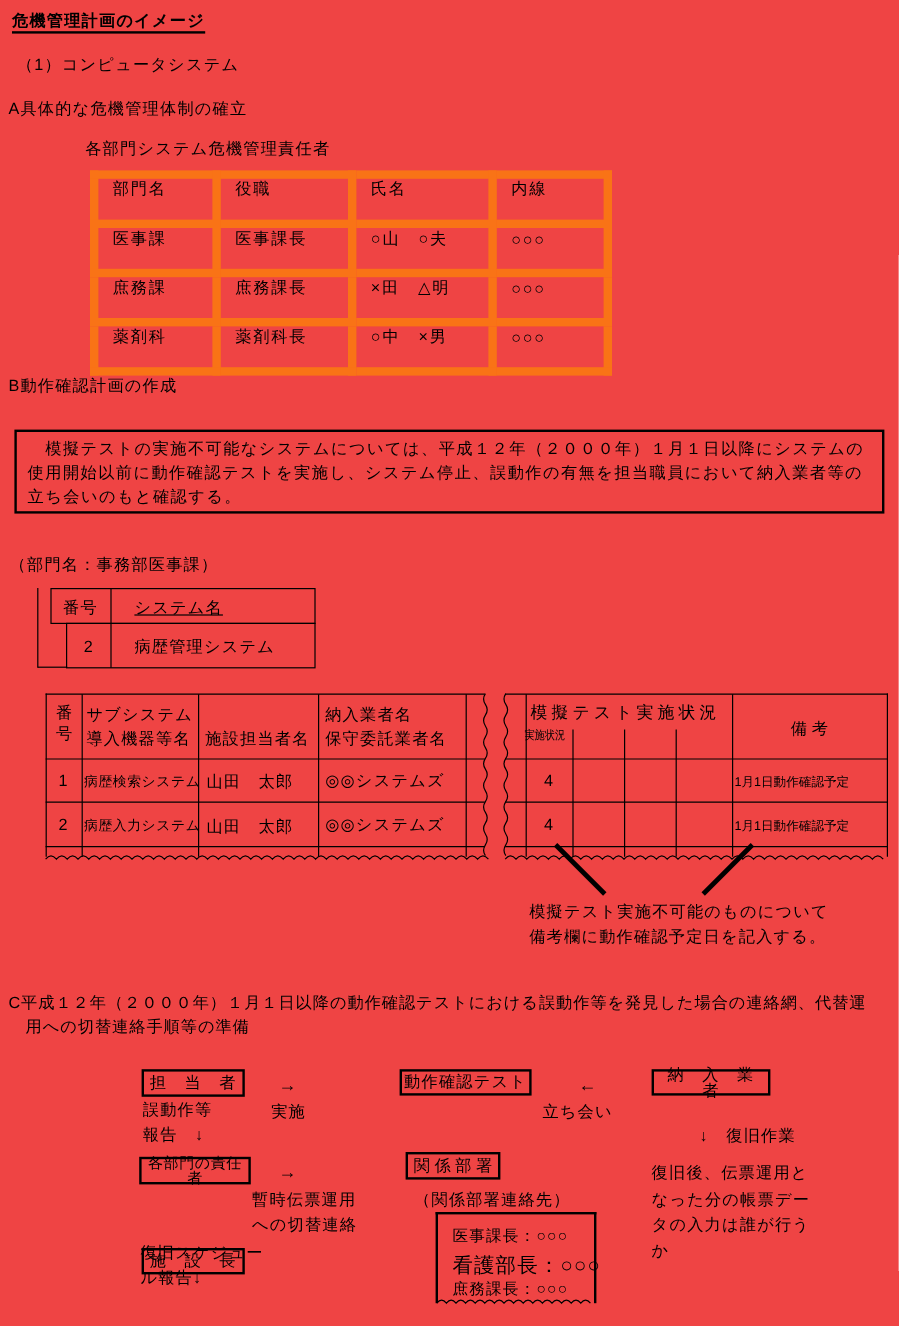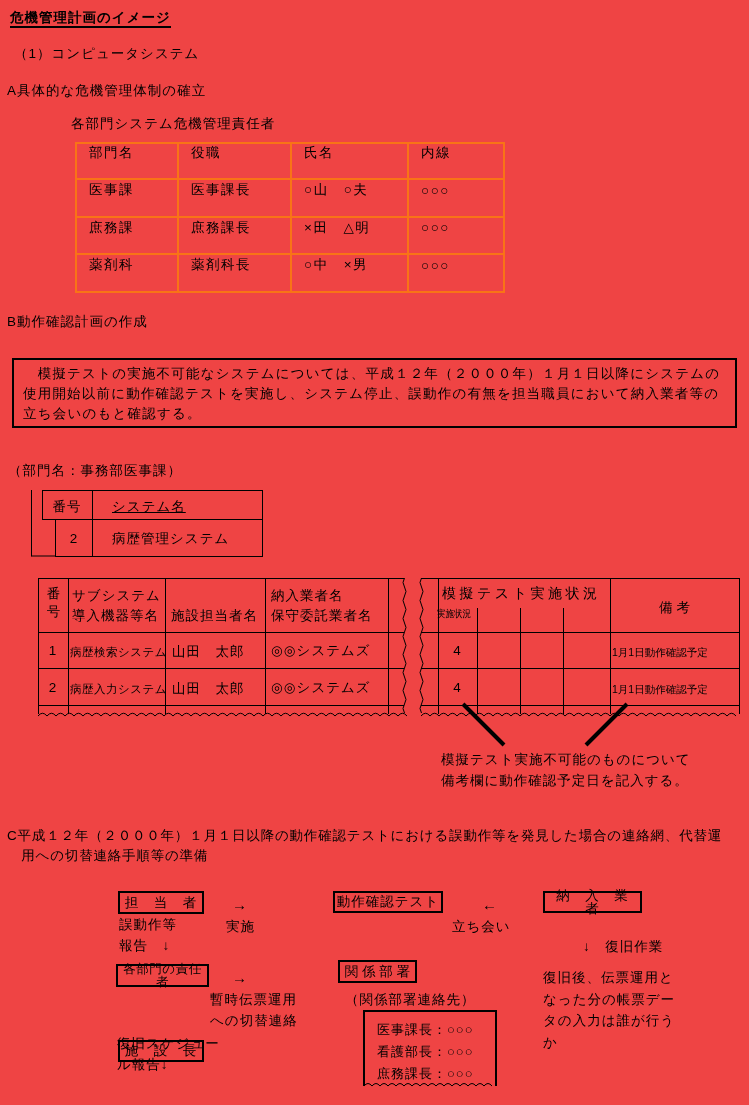--- a/index.html
+++ b/index.html
@@ -8,21 +8,21 @@
         font-size:13.5px;letter-spacing:1px;}
   .t{position:absolute;white-space:pre-line;line-height:1.45;}
   .bold{font-weight:bold;}
   .underline{border-bottom:2px solid #000;padding-bottom:1px;}
   .center{text-align:center;}
   .box{position:absolute;border:2px solid #000;box-sizing:border-box;
        display:flex;align-items:center;justify-content:center;text-align:center;
        letter-spacing:1px;line-height:1;}
   table.grid{position:absolute;border-collapse:collapse;table-layout:fixed;
              font-size:13.5px;letter-spacing:1.5px;}
-  table.grid td{border:2px solid #f97316;padding:0 4px 16px 12px;vertical-align:middle;}
+  table.grid td{border:7px solid #f97316;padding:0 4px 16px 12px;vertical-align:middle;}
   .bbox{position:absolute;border:2px solid #000;box-sizing:border-box;}
   .svgov{position:absolute;left:0;top:0;pointer-events:none;}
   .smallc{font-size:10px;letter-spacing:0;transform:scaleX(.85);transform-origin:left top;}
 </style>
 </head>
 <body>
 
 <div class="page">
 
   <div class="t bold" style="left:10px;top:8px;"><span class="underline">危機管理計画のイメージ</span></div>
@@ -121,21 +121,21 @@
   <div class="t" style="left:117px;top:989px;line-height:21px;margin-top:44px;">復旧スケジュー
 ル報告↓</div>
   <div class="t" style="left:232px;top:967px;font-size:15px;">→</div>
   <div class="t" style="left:210px;top:989px;line-height:21px;">暫時伝票運用
 への切替連絡</div>
   <div class="box" style="left:338px;top:960px;width:79px;height:23px;letter-spacing:0;">関 係 部 署</div>
   <div class="t" style="left:345px;top:990px;">（関係部署連絡先）</div>
 
   <div class="bbox" style="left:363px;top:1010px;width:134px;height:76px;border-bottom:none;"></div>
   <div class="t" style="left:377px;top:1021px;font-size:13px;">医事課長：○○○</div>
-  <div class="t" style="left:377px;top:1043px;font-size:13px;">看護部長：○○○</div>
+  <div class="t" style="left:377px;top:1043px;font-size:17px;">看護部長：○○○</div>
   <div class="t" style="left:377px;top:1065px;font-size:13px;">庶務課長：○○○</div>
 
   <div class="box" style="left:118px;top:1040px;width:86px;height:22px;text-align:center;">施　設　長</div>
   <div class="t" style="left:543px;top:967px;line-height:21.5px;">復旧後、伝票運用と
 なった分の帳票デー
 タの入力は誰が行う
 か</div>
 
   <svg class="svgov" width="749" height="1105" viewBox="0 0 749 1105">
     <g stroke="#000" stroke-width="1" fill="none">

